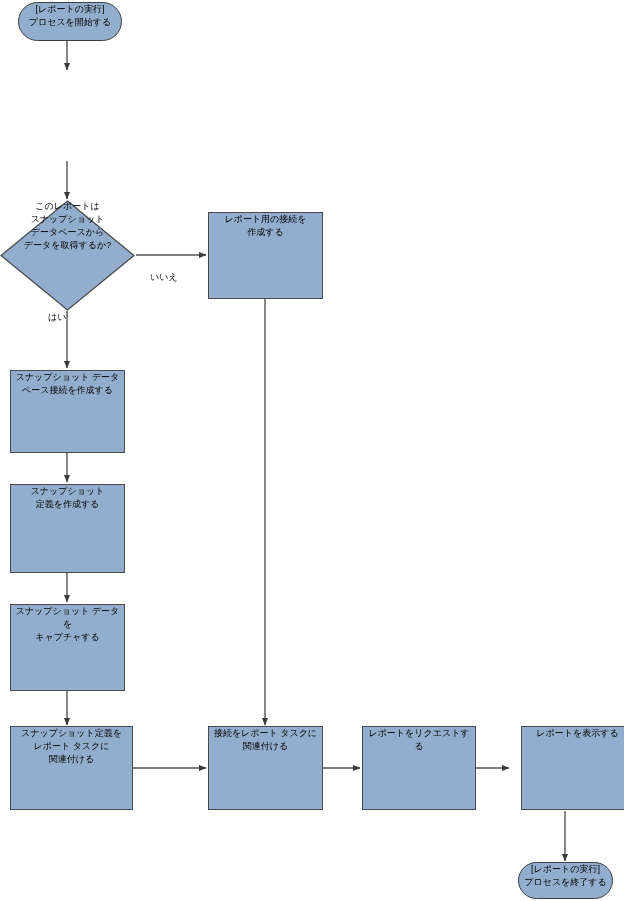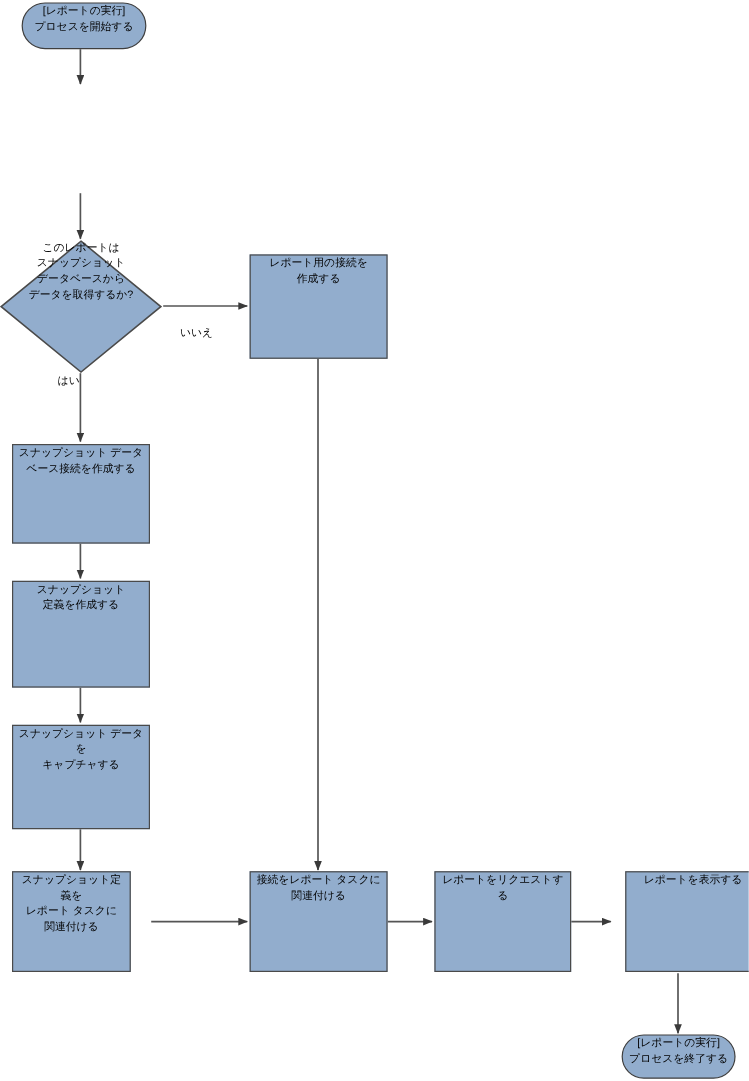--- a/index.html
+++ b/index.html
@@ -141,21 +141,21 @@
   <div class="node" style="left:10px; top:484px; width:115px; height:89px;">
     <span class="txt">スナップショット
 定義を作成する</span>
   </div>
 
   <div class="node" style="left:10px; top:604px; width:115px; height:87px;">
     <span class="txt">スナップショット データを
 キャプチャする</span>
   </div>
 
-  <div class="node" style="left:10px; top:726px; width:99px; height:84px;">
+  <div class="node" style="left:10px; top:726px; width:123px; height:84px;">
     <span class="txt">スナップショット定義を
 レポート タスクに
 関連付ける</span>
   </div>
 
   <div class="node" style="left:208px; top:726px; width:115px; height:84px;">
     <span class="txt">接続をレポート タスクに
 関連付ける</span>
   </div>
 

